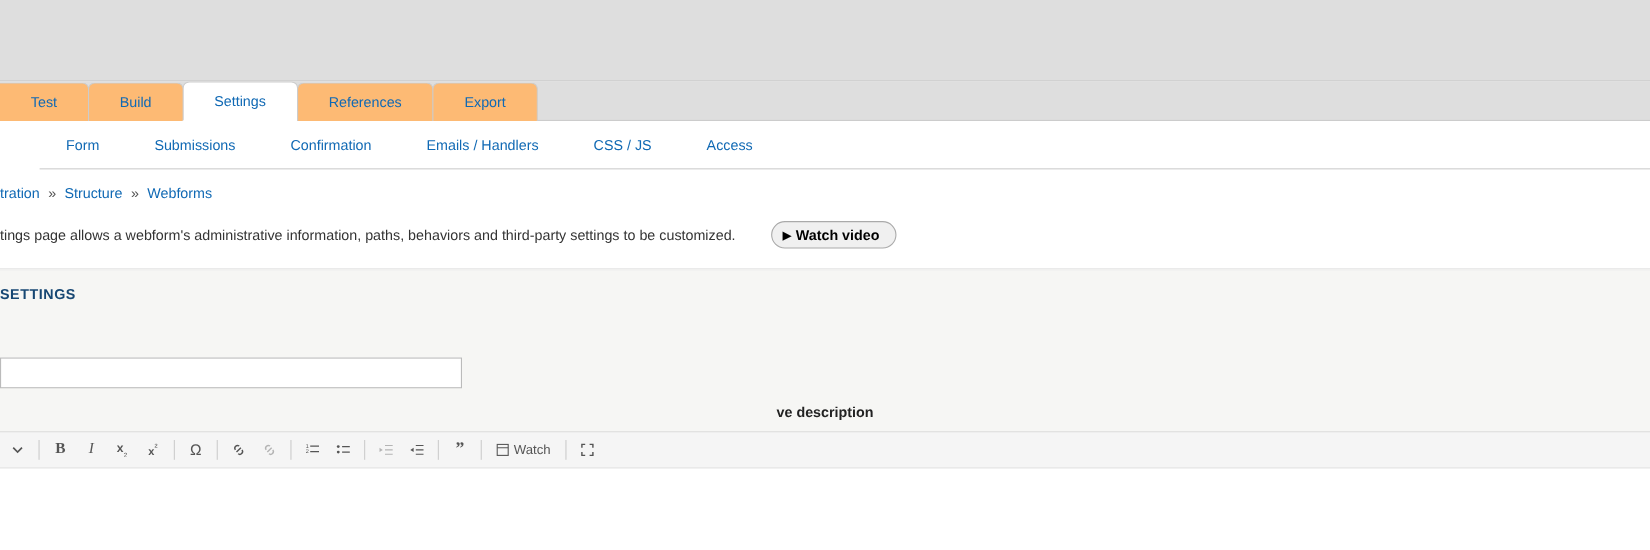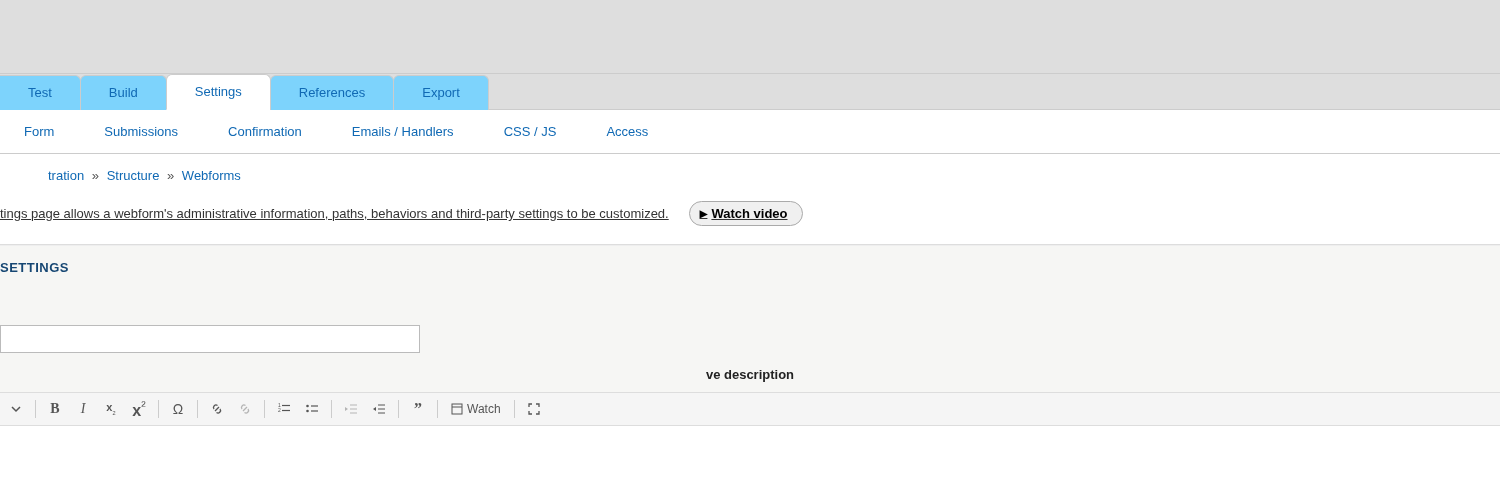--- a/index.html
+++ b/index.html
@@ -22,56 +22,55 @@
   border-bottom: 1px solid #ccc;
   display: flex;
   align-items: flex-end;
 }
 .primary-tabs .tab {
   padding: 9px 28px 10px;
   color: #1069b4;
   cursor: pointer;
   border: 1px solid #ccc;
   border-bottom: none;
-  background: #7dd3fc;
+  background: #fdba74;
   margin-right: -1px;
   border-radius: 6px 6px 0 0;
   position: relative;
   bottom: -1px;
 }
 .primary-tabs .tab:first-child { border-left: none; border-top-left-radius: 0; }
 .primary-tabs .tab.active {
   background: #fff;
   border-bottom: 1px solid #fff;
   color: #1069b4;
 }
 .secondary-tabs {
   display: flex;
   gap: 50px;
   padding: 14px 12px 14px 24px;
   border-bottom: 1px solid #ccc;
+  margin-left: 36px;
 }
 .secondary-tabs .subtab {
   color: #1069b4;
   cursor: pointer;
 }
 .breadcrumb {
   padding: 14px 0 12px 0;
   color: #333;
-  margin-left: 48px;
 }
 .breadcrumb a { color: #1069b4; text-decoration: none; }
 .breadcrumb .sep { color: #555; margin: 0 4px; }
 .desc-row {
   display: flex;
   align-items: center;
-  gap: 20px;
+  gap: 32px;
   padding: 6px 0 18px 0;
   border-bottom: 1px solid #ddd;
-  text-decoration: underline;
 }
 .desc-text { color: #333; }
 .watch-btn {
   border: 1px solid #aaa;
   background: #f0f0f0;
   border-radius: 14px;
   padding: 4px 14px 4px 10px;
   font-weight: bold;
   cursor: pointer;
   font-size: 13px;
@@ -197,21 +196,21 @@
     <span class="tb-btn">
         <b style="font-family:serif;font-size:14px">B</b>
       </span>
     <span class="tb-btn">
         <i style="font-family:serif;font-size:14px">I</i>
       </span>
     <span class="tb-btn">
         <span style="font-size:11px"><b>x</b><sub>₂</sub></span>
       </span>
     <span class="tb-btn">
-        <span style="font-size:16px"><b>x</b><sup>²</sup></span>
+        <span style="font-size:10px"><b>x</b><sup>²</sup></span>
       </span>
     <span class="tb-sep"></span>
     <span class="tb-btn">
         <span style="font-size:14px">Ω</span>
       </span>
     <span class="tb-sep"></span>
     <span class="tb-btn">
       <svg width="14" height="14" viewBox="0 0 14 14">
           <path d="M5 9 L9 5 M4 7 a2.5 2.5 0 0 1 3.5-3.5 M10 7 a2.5 2.5 0 0 1 -3.5 3.5" fill="none" stroke="#555" stroke-width="1.3"></path>
         </svg>

